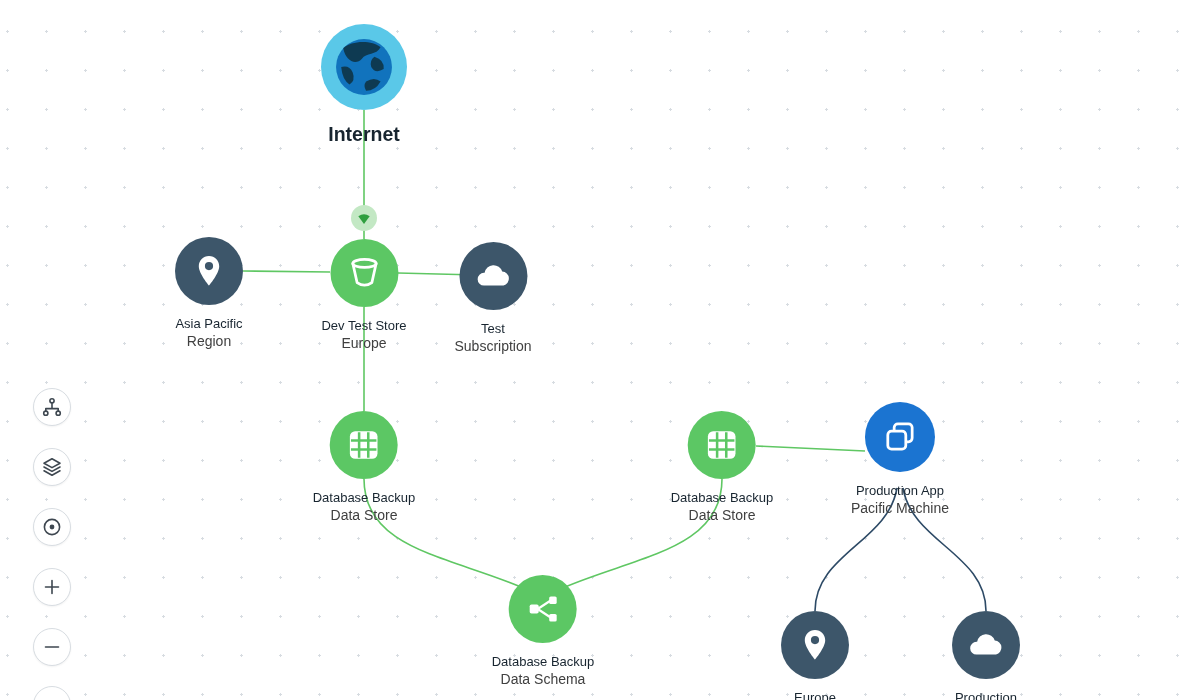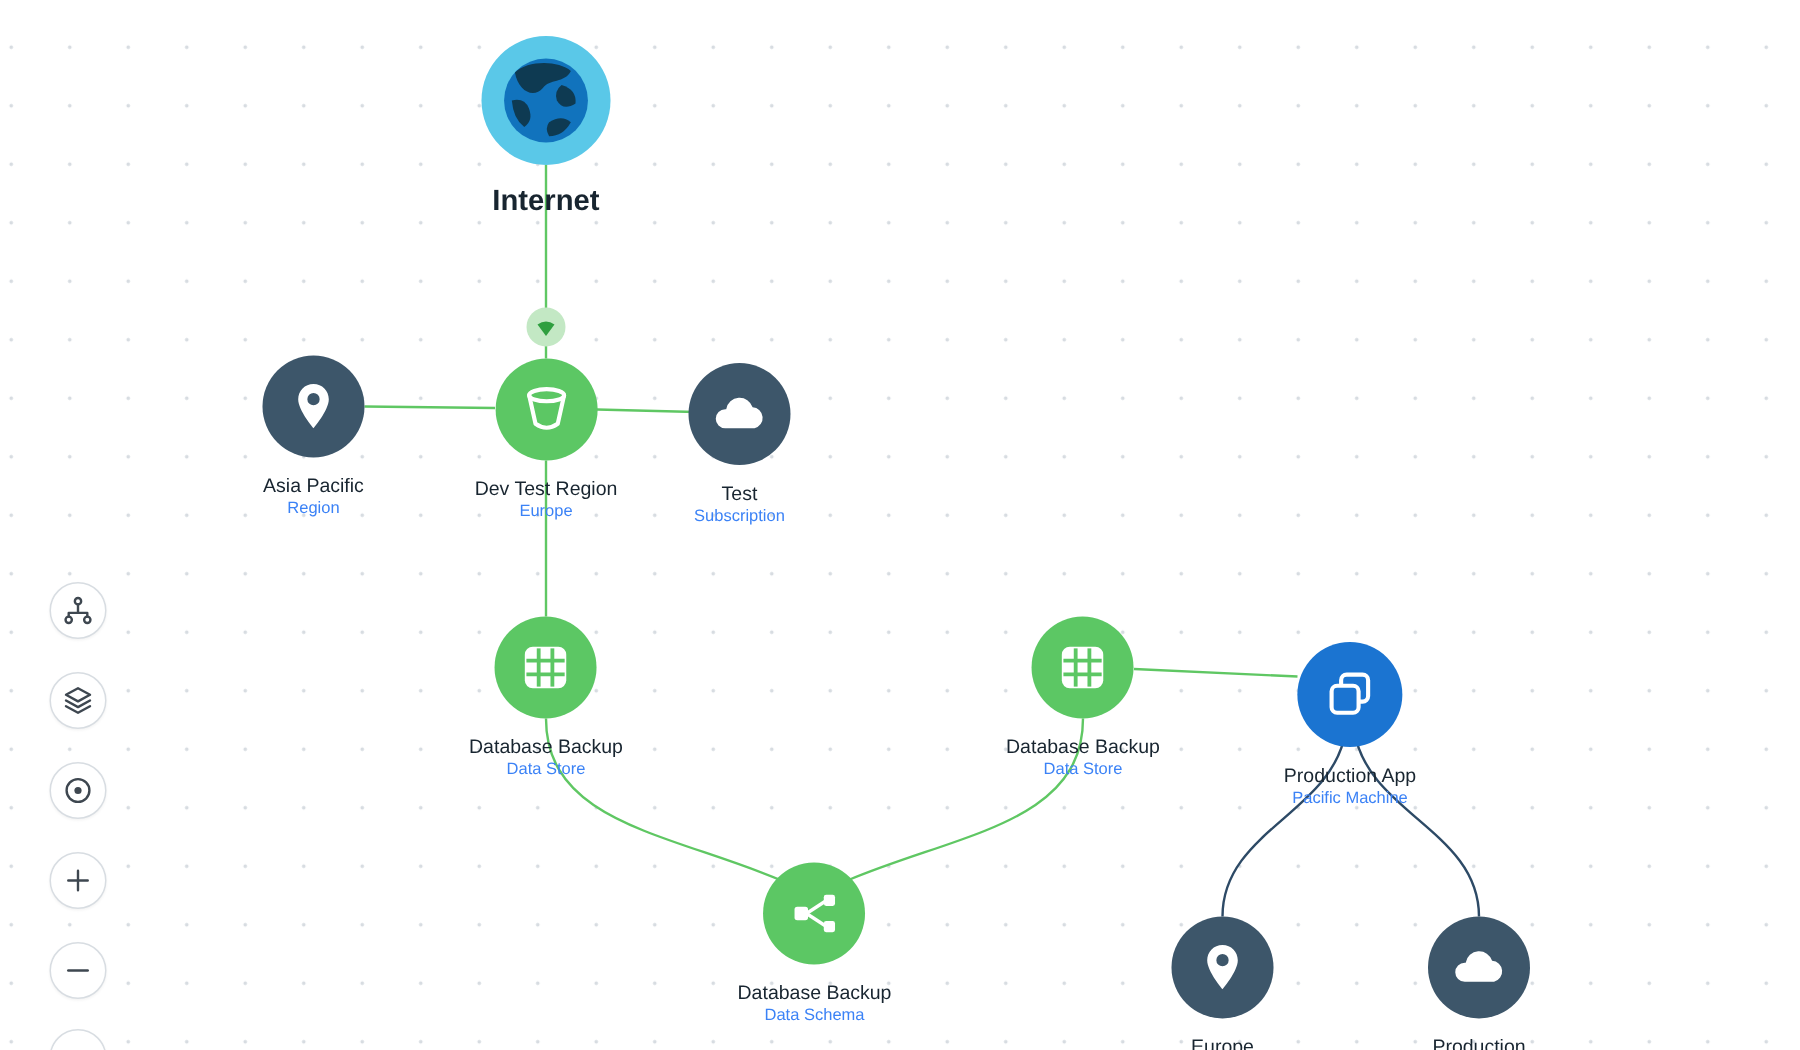--- a/index.html
+++ b/index.html
@@ -20,21 +20,21 @@
   .node{position:absolute;display:flex;flex-direction:column;align-items:center;transform:translateX(-50%);cursor:pointer;}
   .circ{width:68px;height:68px;border-radius:50%;display:flex;align-items:center;justify-content:center;box-sizing:border-box;flex:0 0 auto;}
   .circ.big{width:86px;height:86px;}
   .circ.med{width:70px;height:70px;}
   .c-cyan{background:#5ac8e8;}
   .c-green{background:#5cc764;}
   .c-dark{background:#3d566a;}
   .c-blue{background:#1b74d1;}
   .title{margin-top:11px;font-size:13px;color:#182530;white-space:nowrap;}
   .title.big{font-size:19.5px;margin-top:13px;}
-  .sub{margin-top:2px;font-size:11px;color:#3b82f6;white-space:nowrap;}
+  .sub{margin-top:2px;font-size:14px;color:#404040;white-space:nowrap;}
 
   .marker{
     position:absolute;left:351px;top:205px;width:26px;height:26px;border-radius:50%;
     background:#c3e8c4;display:flex;align-items:center;justify-content:center;
   }
 
   .toolbar-btn{
     position:absolute;left:33px;width:38px;height:38px;border-radius:50%;
     background:#ffffff;border:1px solid #d8dde2;box-sizing:border-box;
     display:flex;align-items:center;justify-content:center;cursor:pointer;
@@ -90,21 +90,21 @@
 
 <div class="node" style="left:364px;top:239px;">
   <div class="circ c-green">
     <svg width="36" height="36" viewBox="0 0 34 34">
       <g stroke="#ffffff" stroke-width="2.6" fill="none" stroke-linejoin="round" stroke-linecap="round">
         <ellipse cx="17" cy="8" rx="11" ry="3.8"></ellipse>
         <path d="M6,8 L10,26 Q17,31 24,26 L28,8"></path>
       </g>
     </svg>
   </div>
-  <div class="title">Dev Test Region</div>
+  <div class="title">Dev Test Store</div>
   <div class="sub">Europe</div>
 </div>
 
 <div class="node" style="left:493px;top:242px;">
   <div class="circ c-dark">
     <svg width="38" height="28" viewBox="0 0 36 26">
       <path fill="#ffffff" d="M27.5,22 H9 A6,6 0 0 1 9,10 l0.6,0 A8.6,8.6 0 0 1 26.3,8.8 A6.7,6.7 0 0 1 27.5,22 Z"></path>
     </svg>
   </div>
   <div class="title">Test</div>
@@ -136,21 +136,21 @@
         <line x1="20.3" y1="4" x2="20.3" y2="28"></line>
         <line x1="4" y1="11.7" x2="28" y2="11.7"></line>
         <line x1="4" y1="20.3" x2="28" y2="20.3"></line>
       </g>
     </svg>
   </div>
   <div class="title">Database Backup</div>
   <div class="sub">Data Store</div>
 </div>
 
-<div class="node" style="left:900px;top:428px;">
+<div class="node" style="left:900px;top:402px;">
   <div class="circ med c-blue">
     <svg width="36" height="36" viewBox="0 0 34 34">
       <rect x="11.5" y="4.5" width="17" height="17" rx="3.5" fill="none" stroke="#ffffff" stroke-width="2.6"></rect>
       <rect x="5.5" y="11.5" width="17" height="17" rx="3.5" fill="#1b74d1" stroke="#ffffff" stroke-width="2.6"></rect>
     </svg>
   </div>
   <div class="title">Production App</div>
   <div class="sub">Pacific Machine</div>
 </div>
 

